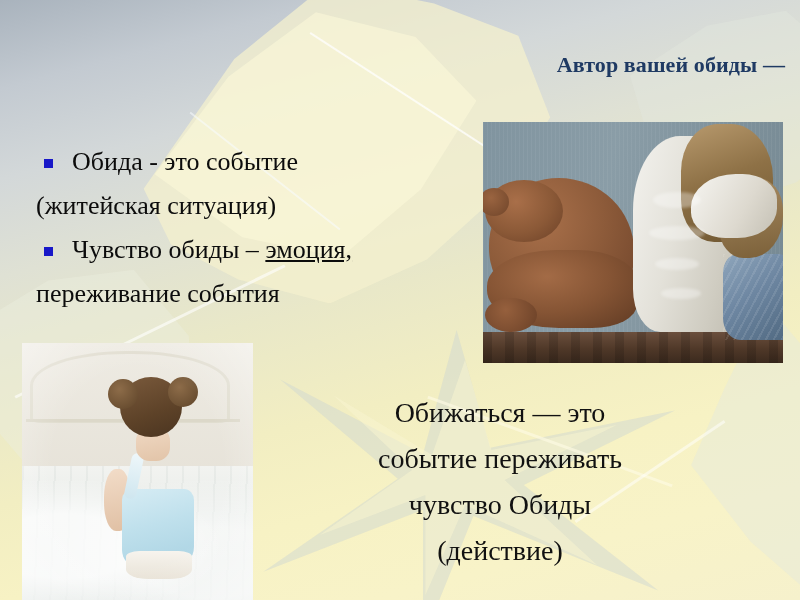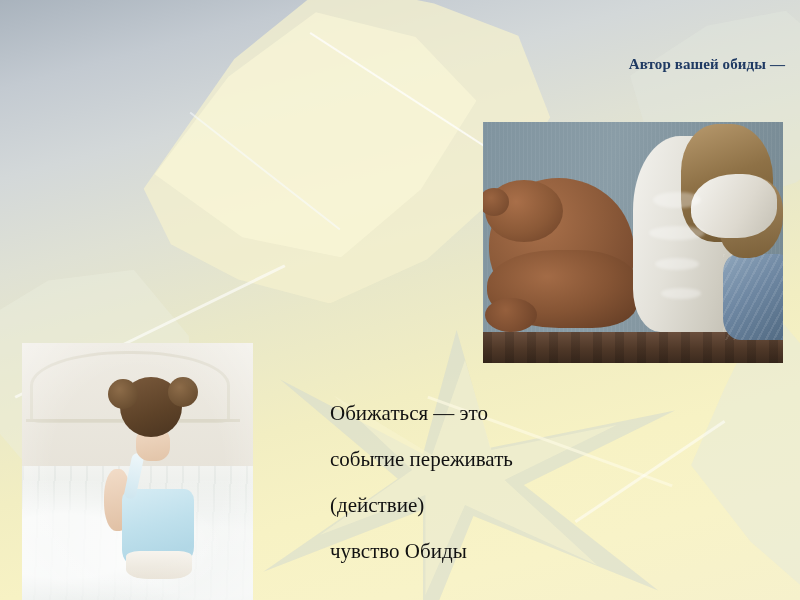--- a/index.html
+++ b/index.html
@@ -101,21 +101,21 @@
     left:560px; top:470px; width:180px; height:3px;
     background:#ffffff; opacity:.5; transform:rotate(-34deg);
   }
 
   
   #title {
     position:absolute;
     left:430px; top:52px; width:355px;
     text-align:right;
     font-weight:bold;
-    font-size:15px;
+    font-size:22px;
     line-height:25px;
     color:#1f3a63;
     letter-spacing:.1px;
   }
 
   
   #body {
     position:absolute;
     left:36px; top:140px; width:420px;
     font-size:26px;
@@ -128,22 +128,22 @@
     position:absolute; left:8px; top:19px;
     width:9px; height:9px;
     background:#1818c8;
   }
   .u { text-decoration:underline; text-underline-offset:2px; }
 
   
   #caption {
     position:absolute;
     left:330px; top:390px; width:340px;
-    text-align:left;
-    font-size:21px;
+    text-align:center;
+    font-size:28px;
     line-height:46px;
     color:#111111;
   }
 
   
   #photo-teddy {
     position:absolute;
     left:483px; top:122px; width:300px; height:241px;
     overflow:hidden;
     background:#7e939e;
@@ -322,26 +322,42 @@
   <div class="deco starB2"></div>
   <div class="deco leafD"></div>
   <div class="deco wisp1"></div>
   <div class="deco wisp2"></div>
   <div class="deco wisp3"></div>
 
   <div id="title">
     <div>Автор вашей обиды —</div>
   </div>
 
+  <div id="body">
+    <div class="para bulleted">
+      <span class="bullet"></span>
+      <span>Обида - это событие</span>
+    </div>
+    <div class="para">
+      <span>(житейская ситуация)</span>
+    </div>
+    <div class="para bulleted">
+      <span class="bullet"></span>
+      <span>Чувство обиды – </span><span class="u">эмоция,</span>
+    </div>
+    <div class="para">
+      <span>переживание события</span>
+    </div>
+  </div>
 
   <div id="caption">
     <div>Обижаться — это</div>
     <div>событие переживать</div>
+    <div>чувство Обиды</div>
     <div>(действие)</div>
-    <div>чувство Обиды</div>
   </div>
 
   <div id="photo-teddy">
     <div class="wall"></div>
     <div class="floor"></div>
     <div class="bear-body"></div>
     <div class="bear-leg"></div>
     <div class="bear-head"></div>
     <div class="bear-ear"></div>
     <div class="bear-foot"></div>

